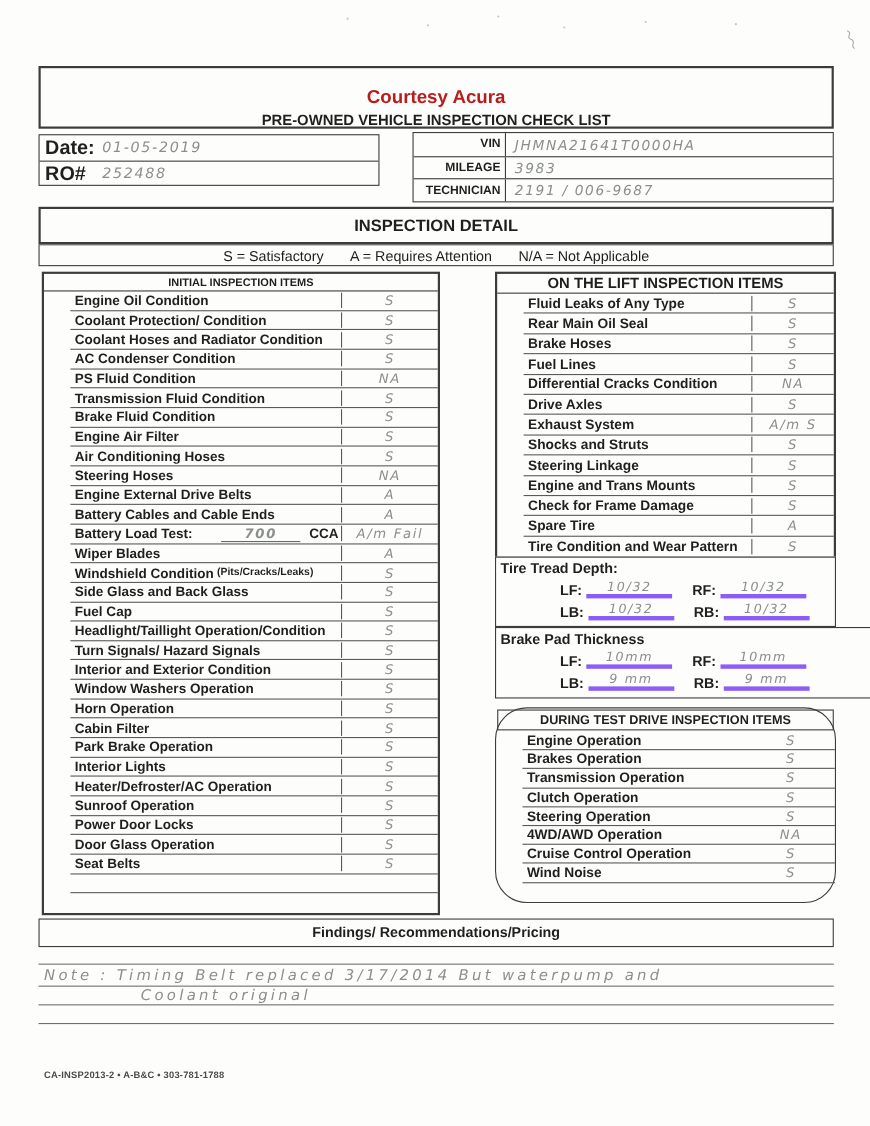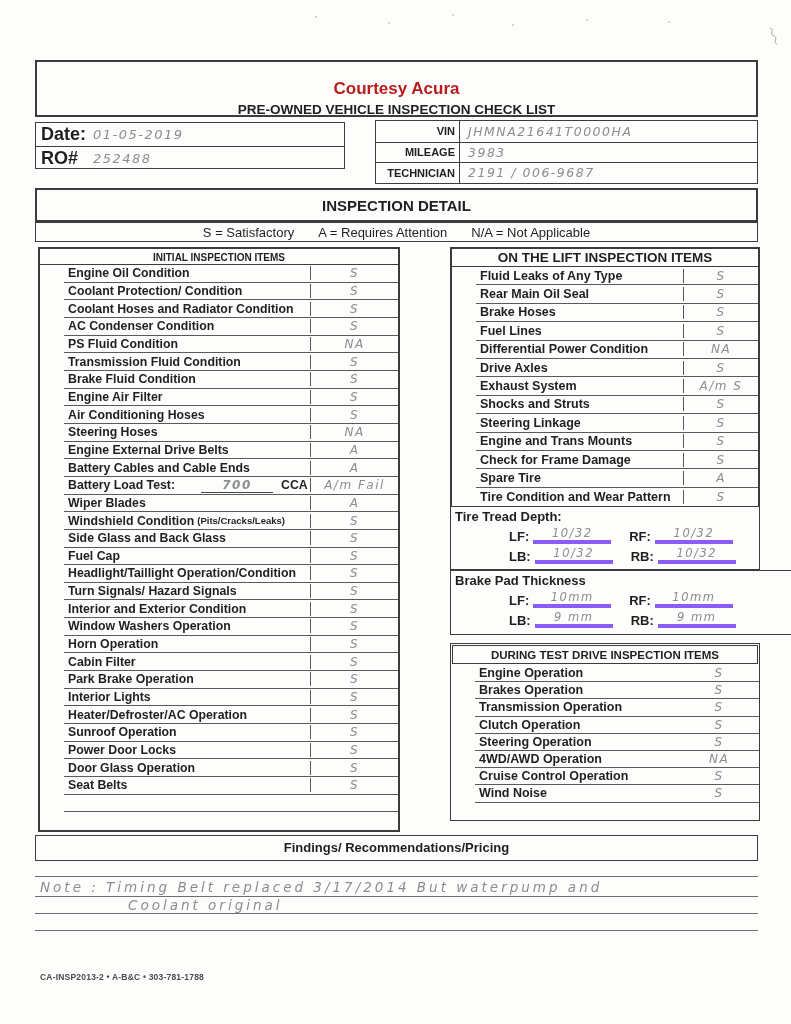--- a/index.html
+++ b/index.html
@@ -49,21 +49,21 @@
   .tbl-initial .trow{height:17.66px;}
   .tbl-initial .tlabel{font-size:12.3px;}
   .tbl-initial .tvalue{width:88px;border-left:1px solid #5a5a5a;}
 
   .tbl-lift{left:450px;top:247px;width:310px;}
   .tbl-lift .thead{height:18px;font-size:13.5px;line-height:18px;}
   .tbl-lift .trow{height:18.4px;}
   .tbl-lift .tlabel{font-size:12.5px;}
   .tbl-lift .tvalue{width:75px;border-left:1px solid #5a5a5a;}
 
-  .tbl-td{left:450px;top:643px;width:310px;}
+  .tbl-td{left:450px;top:643px;width:310px;border-radius:29px;}
   .tbl-td .thead{height:19px;font-size:11.5px;line-height:19px;border:1.5px solid #3c3c3c;margin:1px;}
   .tbl-td .trow{height:17.2px;gap:44px;}
   .tbl-td .tlabel{font-size:12.5px;}
   .tbl-td .tvalue{width:80px;}
 
   
   .sidebox{position:absolute;box-sizing:border-box;border:1.5px solid #3c3c3c;background:#fdfdfb;}
   .sidebox-title{font-weight:bold;font-size:13px;padding:2px 0 0 4px;color:#1f1f1f;}
   .mrow{display:flex;align-items:flex-end;padding-left:58px;height:20px;}
   .mlabel{font-weight:bold;font-size:13px;color:#1f1f1f;margin-top:24px;}
@@ -289,21 +289,21 @@
         </div>
         <div class="trow">
           <span class="tlabel">Brake Hoses</span>
           <span class="tvalue hw">S</span>
         </div>
         <div class="trow">
           <span class="tlabel">Fuel Lines</span>
           <span class="tvalue hw">S</span>
         </div>
         <div class="trow">
-          <span class="tlabel">Differential Power Condition</span>
+          <span class="tlabel">Differential Cracks Condition</span>
           <span class="tvalue hw">NA</span>
         </div>
         <div class="trow">
           <span class="tlabel">Drive Axles</span>
           <span class="tvalue hw">S</span>
         </div>
         <div class="trow">
           <span class="tlabel">Exhaust System</span>
           <span class="tvalue hw">A/m S</span>
         </div>

